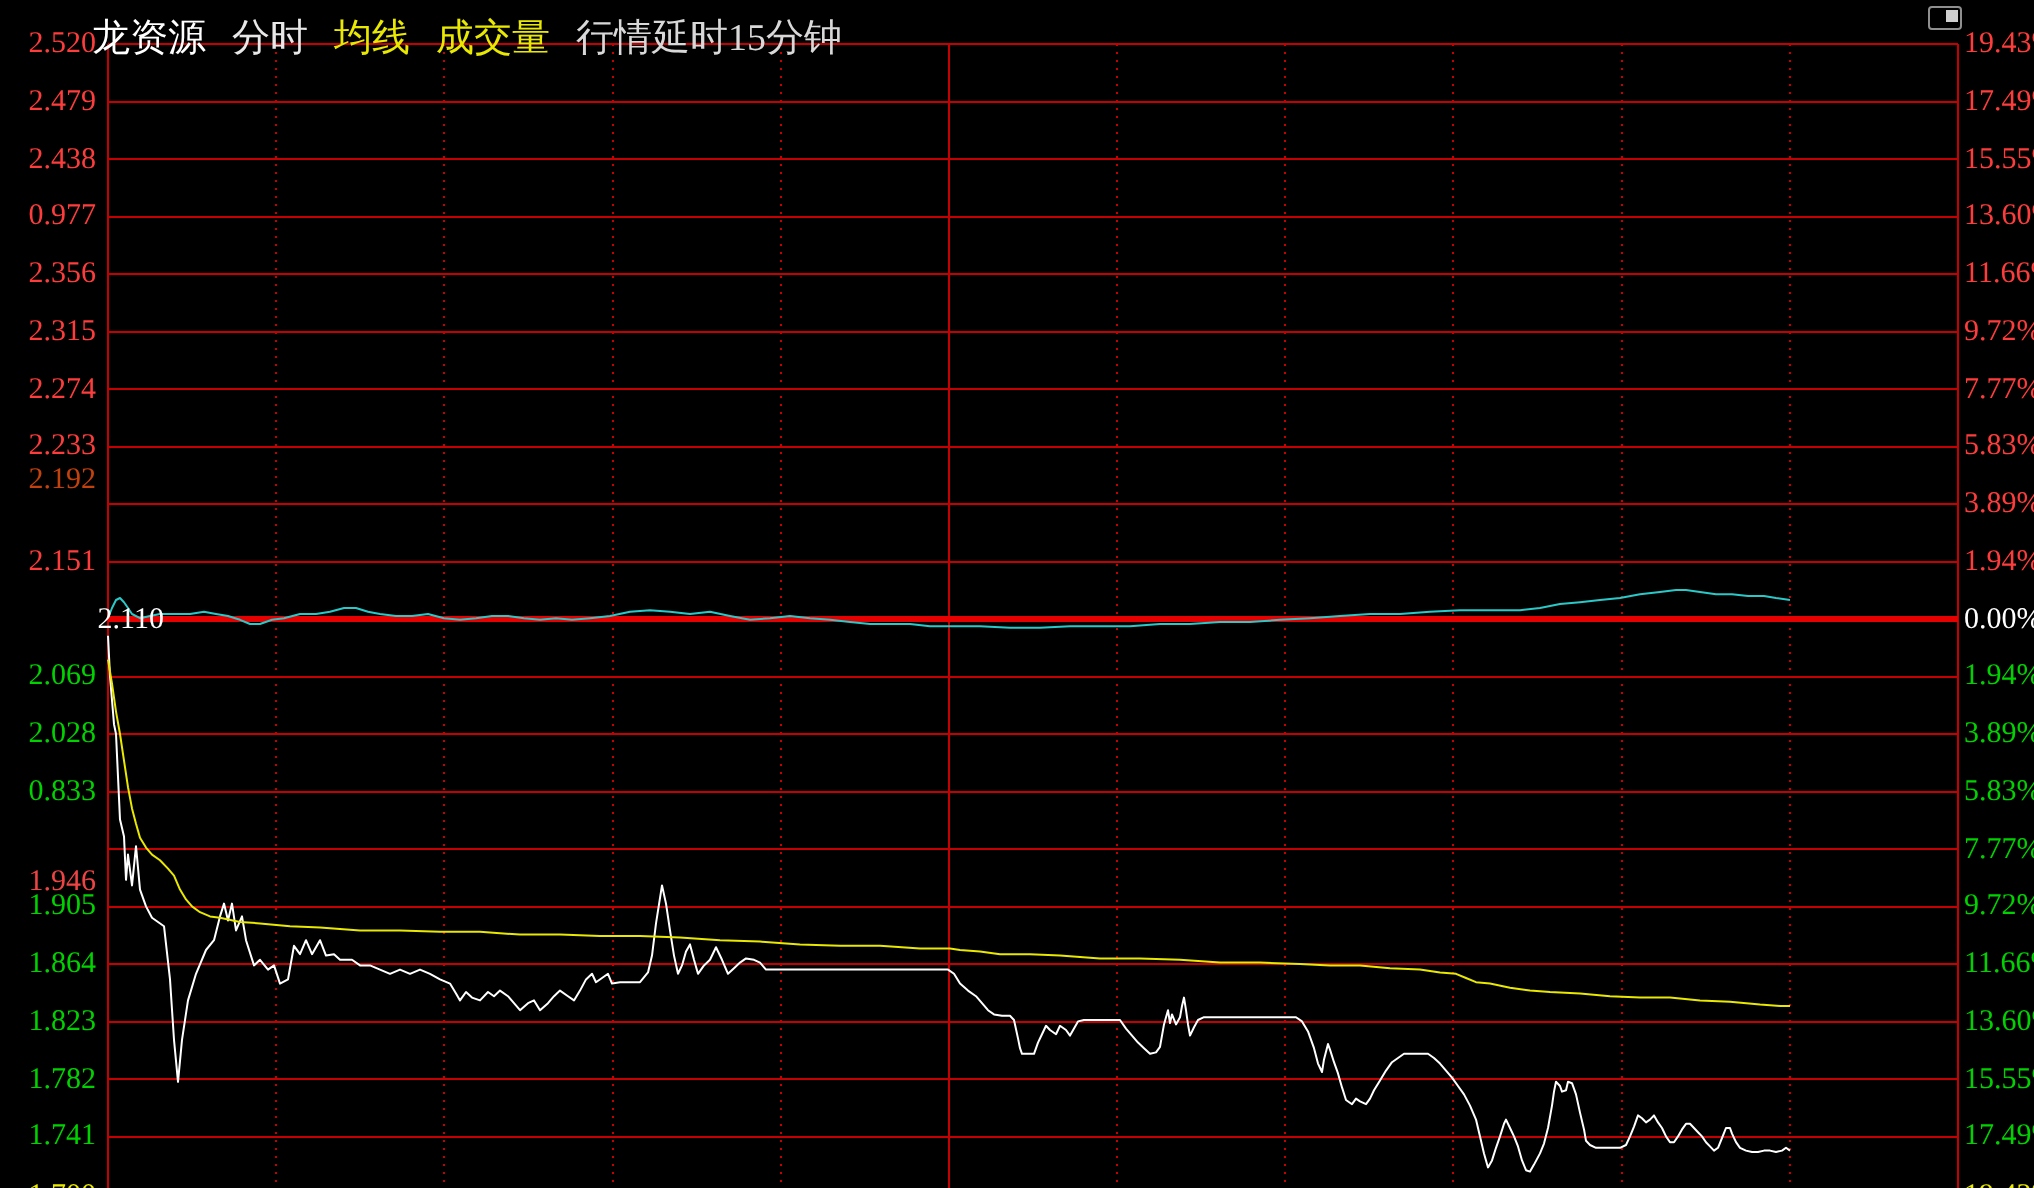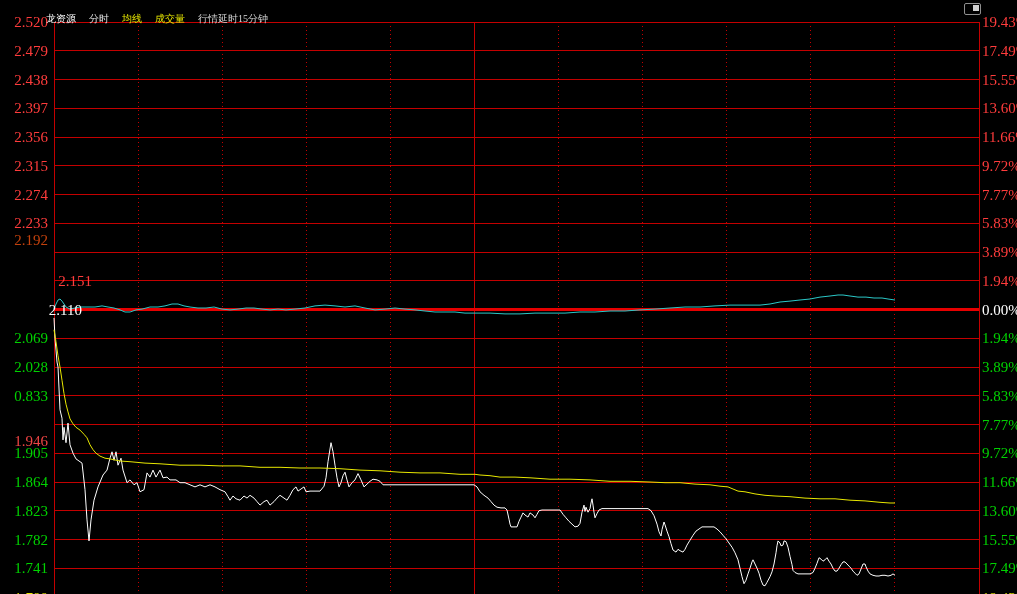--- a/index.html
+++ b/index.html
@@ -1,19 +1,19 @@
 <!DOCTYPE html>
 <html><head>
 <meta charset="utf-8">
 <style>
   html,body{margin:0;padding:0;background:#000;}
   .screen{position:relative;width:1017px;height:594px;background:#000;overflow:hidden;
           font-family:"Liberation Serif","DejaVu Serif",serif;}
   .hdr{position:absolute;top:1px;left:46px;height:36px;display:flex;align-items:center;
-       font-size:10px;white-space:nowrap;z-index:5;}
+       font-size:19px;white-space:nowrap;z-index:5;}
   .hdr span{margin-right:13px;}
   .icon-panel{position:absolute;top:3px;left:964px;width:15px;height:10px;
               border:1px solid #8f8f8f;border-radius:2px;z-index:6;}
   .icon-panel .inner{position:absolute;right:1px;top:1px;width:6px;height:6px;background:#cfcfcf;}
   #chart-svg{position:absolute;left:0;top:0;z-index:1;}
   .axis-label{position:absolute;font-size:15px;line-height:18px;z-index:4;}
   .left-lab{left:0;width:48px;text-align:right;}
   .right-lab{left:982px;text-align:left;}
   .partial{height:5px;overflow:hidden;}
 </style>
@@ -70,27 +70,27 @@
       <line x1="54" y1="309.5" x2="979" y2="309.5" stroke="#e60000" stroke-width="3"></line>
       <polyline points="54,317.9 55,338.2 57,362.1 58,367.0 60,409.8 62,418.2 63,439.9 64,427.3 66,442.7 68,423.1 70,444.8 73,453.2 76,458.9 82,463.1 85,489.7 87,519.9 89,540.9 91,519.9 94,500.2 98,486.9 103,475.0 107,470.1 110,458.2 112,451.8 114,460.3 116,451.8 118,465.2 121,458.2 123,470.1 127,482.7 130,479.9 134,484.8 137,482.7 140,491.8 144,489.7 147,472.9 150,477.1 153,470.1 156,477.1 160,470.1 163,477.8 167,477.1 170,479.9 176,479.9 180,482.7 185,482.7 190,484.8 195,486.9 200,484.8 205,486.9 210,484.8 215,486.9 220,489.7 225,491.8 228,496.7 230,500.2 233,496.0 236,498.8 240,500.2 244,496.0 247,498.1 250,495.3 254,498.1 257,501.6 260,505.1 264,501.6 267,500.2 270,505.1 274,501.6 277,498.1 280,495.3 284,498.1 287,500.2 290,495.3 293,489.7 296,486.9 298,491.1 301,489.0 304,486.9 306,491.8 310,491.1 315,491.1 320,491.1 324,486.2 326,477.8 328,461.7 331,442.7 333,451.8 335,465.2 337,477.8 339,486.9 341,482.7 343,475.7 345,472.2 347,479.9 349,486.9 352,482.7 355,479.9 358,473.6 361,479.9 364,486.9 367,484.1 370,481.3 373,479.2 377,479.9 380,481.3 383,484.8 395,484.8 410,484.8 430,484.8 450,484.8 470,484.8 474,484.8 477,486.9 480,491.8 484,495.3 488,498.1 491,501.6 494,505.1 497,507.2 501,507.9 505,507.9 507,510.0 509,519.2 510,524.1 511,526.9 514,526.9 517,526.9 519,521.3 521,517.1 523,512.9 525,515.0 528,517.1 530,512.9 533,515.0 535,517.8 537,514.3 539,510.7 542,510.0 548,510.0 554,510.0 560,510.0 563,514.3 566,517.8 569,521.3 572,524.1 575,526.9 578,526.2 580,523.4 582,512.2 584,505.1 585,511.5 586,507.2 588,512.2 590,508.6 591,503.0 592,498.8 593,505.1 594,512.2 595,517.8 597,513.6 599,510.0 602,508.6 610,508.6 620,508.6 630,508.6 640,508.6 648,508.6 651,510.7 654,515.7 657,524.1 659,531.8 661,536.0 662,529.7 664,522.0 665,524.8 667,531.1 669,536.7 671,543.7 673,550.0 676,552.1 678,549.3 680,550.7 683,552.1 685,549.3 687,545.1 690,540.2 693,535.3 696,531.1 699,529.0 702,526.9 706,526.9 710,526.9 714,526.9 717,529.0 720,531.8 723,535.3 726,538.8 729,543.0 732,547.2 735,552.8 738,559.8 740,568.2 742,576.7 744,583.7 746,580.2 748,573.9 750,568.2 752,561.9 753,559.8 755,564.0 757,568.2 759,573.2 761,580.2 763,585.1 765,585.8 767,582.3 770,576.7 772,571.8 774,564.0 776,552.8 777,545.8 778,540.9 780,543.0 781,545.8 783,545.1 784,540.9 786,541.6 788,547.2 790,556.3 792,564.7 793,570.4 795,572.5 798,573.9 802,573.9 806,573.9 810,573.9 813,572.5 815,568.2 817,563.3 819,557.7 821,559.1 823,561.2 825,559.8 827,557.7 829,561.2 831,564.0 833,568.2 835,571.1 837,571.1 839,568.2 841,564.7 843,561.9 845,561.9 847,564.0 849,566.1 851,568.2 853,571.1 855,573.2 857,575.3 859,573.9 861,569.0 863,564.0 865,564.0 866,566.8 868,571.1 870,573.9 873,575.3 876,576.0 879,576.0 882,575.3 885,575.3 888,576.0 891,575.3 893,573.9 895,575.3" fill="none" stroke="#ffffff" stroke-width="1" stroke-linejoin="round"></polyline>
       <polyline points="54,329.8 56,341.8 58,355.8 60,367.0 62,380.3 64,393.6 66,404.2 68,411.9 70,418.9 73,423.8 76,427.3 80,430.1 84,434.3 87,437.8 90,444.8 93,449.7 96,453.2 100,456.1 105,458.2 110,458.9 120,461.0 130,461.7 145,463.1 160,463.8 180,465.2 200,465.2 220,465.9 240,465.9 260,467.3 280,467.3 300,468.0 320,468.0 340,468.7 360,470.1 380,470.8 400,472.2 420,472.9 440,472.9 460,474.3 475,474.3 480,475.0 490,475.7 500,477.1 515,477.1 530,477.8 550,479.2 570,479.2 590,479.9 610,481.3 630,481.3 650,482.0 665,482.7 680,482.7 695,484.1 710,484.8 720,486.2 728,486.9 733,489.0 738,491.1 745,491.8 755,493.9 765,495.3 775,496.0 790,496.7 805,498.1 820,498.8 835,498.8 850,500.2 865,500.9 880,502.3 890,503.0 895,503.0" fill="none" stroke="#e8e800" stroke-width="1" stroke-linejoin="round"></polyline>
       <polyline points="54,309.1 56,304.0 58,300.0 60,299.0 62,301.1 64,304.0 66,307.0 70,309.1 75,308.0 80,307.0 88,307.0 95,307.0 102,305.9 108,307.0 114,308.0 120,309.9 125,312.0 130,312.0 136,309.9 142,309.1 150,307.0 158,307.0 165,305.9 172,304.0 178,304.0 184,305.9 190,307.0 198,308.0 206,308.0 214,307.0 222,309.1 230,309.9 238,309.1 246,308.0 254,308.0 262,309.1 270,309.9 278,309.1 286,309.9 295,309.1 305,308.0 315,305.9 325,305.1 335,305.9 345,307.0 355,305.9 365,308.0 375,309.9 385,309.1 395,308.0 405,309.1 415,309.9 425,311.0 435,312.0 445,312.0 455,312.0 465,313.1 475,313.1 490,313.1 505,313.9 520,313.9 535,313.1 550,313.1 565,313.1 580,312.0 595,312.0 610,311.0 625,311.0 640,309.9 655,309.1 670,308.0 685,307.0 700,307.0 715,305.9 730,305.1 745,305.1 760,305.1 770,304.0 780,302.0 790,301.1 800,300.0 810,299.0 820,297.1 830,296.0 838,295.0 843,295.0 850,296.0 858,297.1 866,297.1 874,298.0 882,298.0 888,299.0 895,300.0" fill="none" stroke="#2bc8c8" stroke-width="1" stroke-linejoin="round"></polyline>
     </svg>
 
   <div id="axis-labels">
       <div class="axis-label left-lab" style="top: 13px; color: rgb(255, 60, 60);">2.520</div>
       <div class="axis-label left-lab" style="top: 42px; color: rgb(255, 60, 60);">2.479</div>
       <div class="axis-label left-lab" style="top: 71px; color: rgb(255, 60, 60);">2.438</div>
-      <div class="axis-label left-lab" style="top: 99px; color: rgb(255, 60, 60);">2.397</div>
+      <div class="axis-label left-lab" style="top: 99px; color: rgb(255, 60, 60);">0.977</div>
       <div class="axis-label left-lab" style="top: 128px; color: rgb(255, 60, 60);">2.356</div>
       <div class="axis-label left-lab" style="top: 157px; color: rgb(255, 60, 60);">2.315</div>
       <div class="axis-label left-lab" style="top: 186px; color: rgb(255, 60, 60);">2.274</div>
       <div class="axis-label left-lab" style="top: 214px; color: rgb(255, 60, 60);">2.233</div>
       <div class="axis-label left-lab" style="top: 231px; color: #c2410c;">2.192</div>
-      <div class="axis-label left-lab" style="top: 272px; color: rgb(255, 60, 60); margin-left: 44px;">2.151</div>
+      <div class="axis-label left-lab" style="top: 272px; color: rgb(255, 60, 60);">2.151</div>
       <div class="axis-label left-lab" style="top: 301px; color: rgb(255, 255, 255); margin-left: 34px;">2.110</div>
       <div class="axis-label left-lab" style="top: 329px; color: rgb(0, 210, 0);">2.069</div>
       <div class="axis-label left-lab" style="top: 358px; color: rgb(0, 210, 0);">2.028</div>
       <div class="axis-label left-lab" style="top: 387px; color: rgb(0, 210, 0);">0.833</div>
       <div class="axis-label left-lab" style="top: 432px; color: #ef4444;">1.946</div>
       <div class="axis-label left-lab" style="top: 444px; color: rgb(0, 210, 0);">1.905</div>
       <div class="axis-label left-lab" style="top: 473px; color: rgb(0, 210, 0);">1.864</div>
       <div class="axis-label left-lab" style="top: 502px; color: rgb(0, 210, 0);">1.823</div>
       <div class="axis-label left-lab" style="top: 531px; color: rgb(0, 210, 0);">1.782</div>
       <div class="axis-label left-lab" style="top: 559px; color: rgb(0, 210, 0);">1.741</div>

